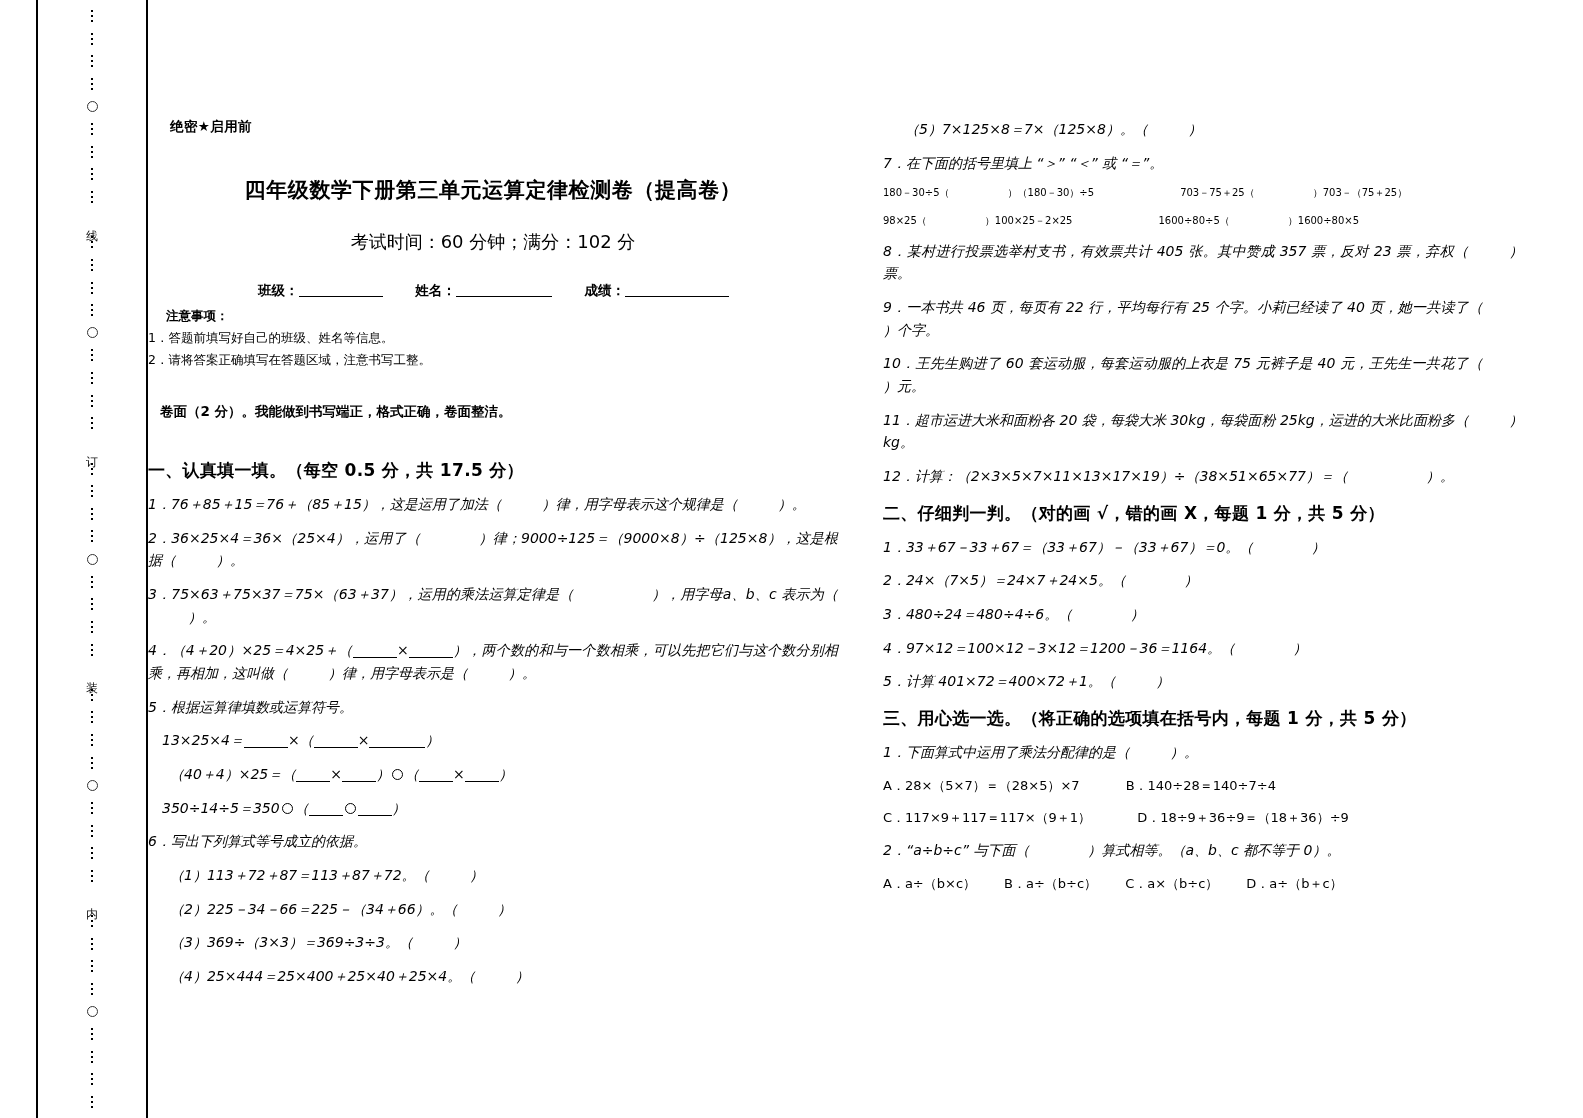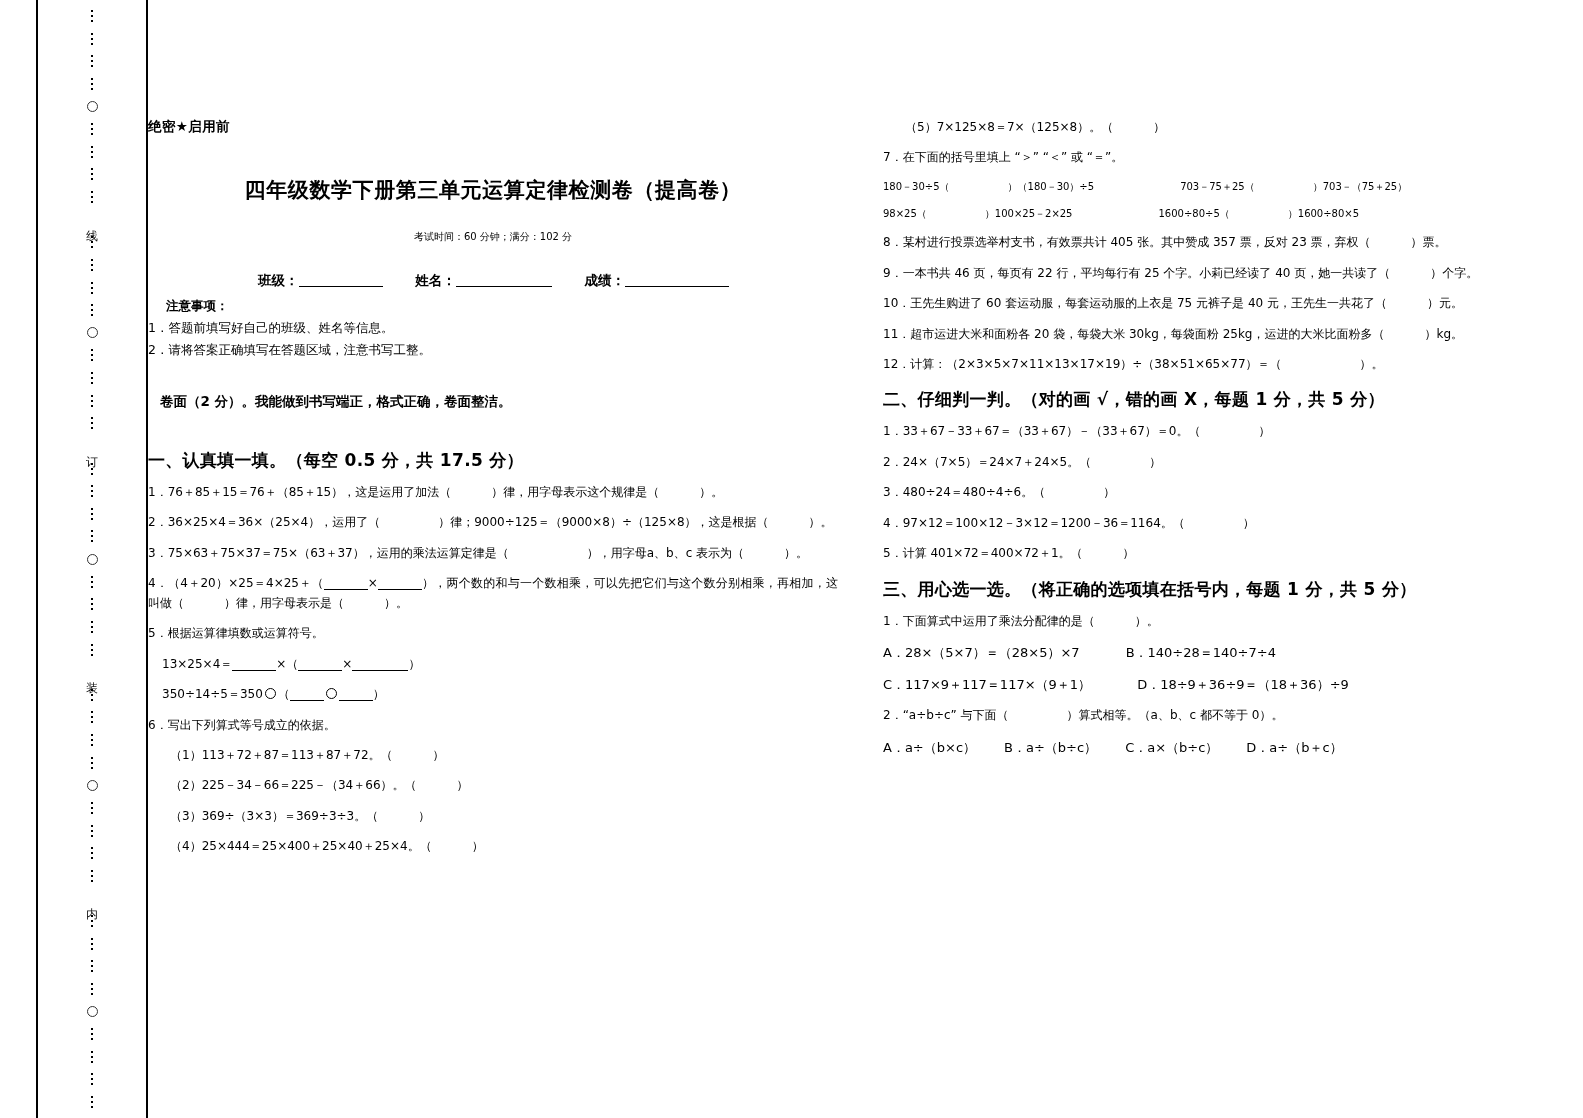--- a/index.html
+++ b/index.html
@@ -95,31 +95,32 @@
   }
   #col-left  { left: 0px;   width: 690px; }
   #col-right { left: 735px; width: 640px; }
 
   .secret-line {
     font-size: 13.5px;
     font-weight: bold;
     margin-top: 118px;
     margin-bottom: 0;
     letter-spacing: 0.4px;
+    margin-left: 22px;
   }
   .doc-title {
     text-align: center;
     font-size: 21px;
     font-weight: bold;
     margin: 40px 0 0 0;
     letter-spacing: 0.6px;
   }
   .exam-meta {
     text-align: center;
-    font-size: 10px;
+    font-size: 18px;
     margin: 26px 0 0 0;
   }
   .fields {
     margin: 28px 0 0 0;
     font-size: 13.5px;
     font-weight: bold;
     padding-left: 110px;
     font-family: Liberation Serif, serif;
   }
   .fields .fld { white-space: nowrap; }
@@ -151,24 +152,25 @@
   }
   .sec-head {
     font-size: 17px;
     font-weight: bold;
     margin: 38px 0 0 0;
     letter-spacing: 0.3px;
   }
   #col-right .sec-head { margin-top: 14px; }
 
   .q {
-    font-size: 12px;
+    font-size: 14px;
     margin: 11px 0 0 0;
     line-height: 1.62;
     text-align: justify;
+    font-style: italic;
   }
   .q.sub    { padding-left: 22px; }
   .q.plain  { padding-left: 14px; }
 
   .bl {
     display: inline-block;
     border-bottom: 1px solid #000;
     vertical-align: -3px;
   }
   .bl-s { width: 34px; }
@@ -565,20 +567,23 @@
     <p class="q">
       <span>4．（4＋20）×25＝4×25＋（</span><span class="bl bl-m"></span><span>×</span><span class="bl bl-m"></span><span>），两个数的和与一个数相乘，可以先把它们与这个数分别相乘，再相加，这叫做（</span><span class="paren-gap"></span><span>）律，用字母表示是（</span><span class="paren-gap"></span><span>）。</span>
     </p>
 
     <p class="q">5．根据运算律填数或运算符号。</p>
 
     <p class="q plain">
       <span>13×25×4＝</span><span class="bl bl-m"></span><span>×（</span><span class="bl bl-m"></span><span>×</span><span class="bl bl-l"></span><span>）</span>
     </p>
 
+    <p class="q sub">
+      <span>（40＋4）×25＝（</span><span class="bl bl-s"></span><span>×</span><span class="bl bl-s"></span><span>）</span><span class="circ"></span><span>（</span><span class="bl bl-s"></span><span>×</span><span class="bl bl-s"></span><span>）</span>
+    </p>
 
     <p class="q plain">
       <span>350÷14÷5＝350</span><span class="circ"></span><span>（</span><span class="bl bl-s"></span><span class="circ"></span><span class="bl bl-s"></span><span>）</span>
     </p>
 
     <p class="q">6．写出下列算式等号成立的依据。</p>
 
     <p class="q sub">
       <span>（1）113＋72＋87＝113＋87＋72。（</span><span class="paren-gap"></span><span>）</span>
     </p>

